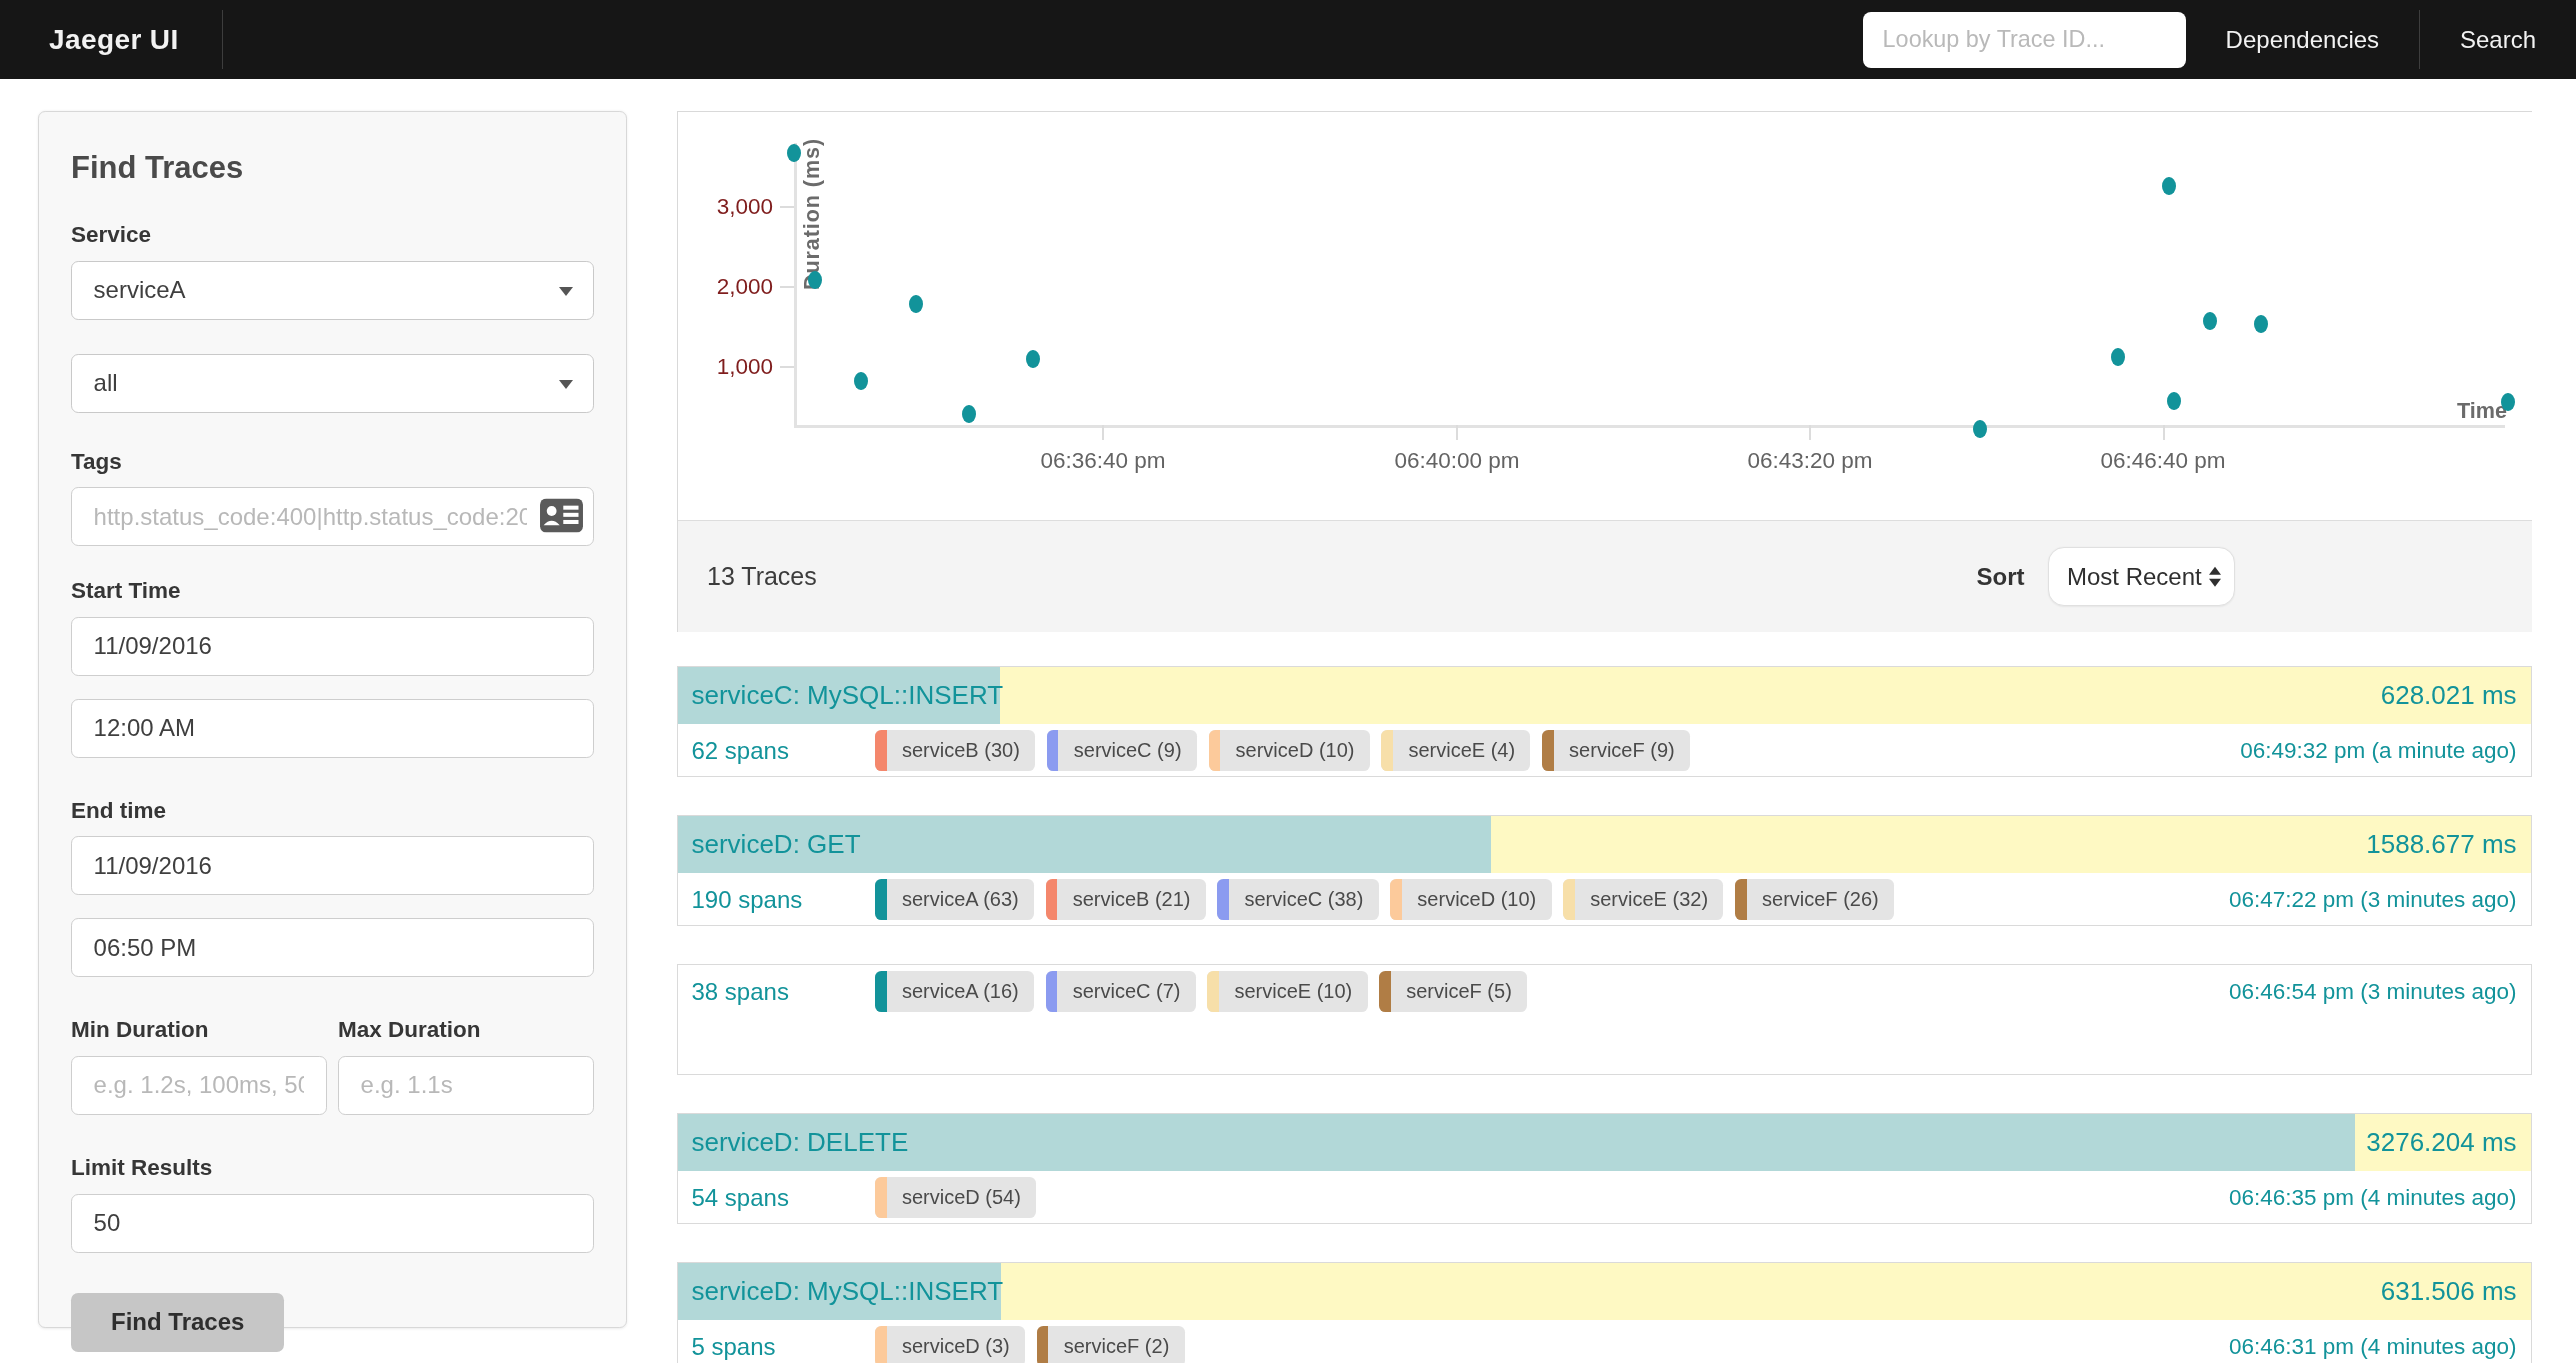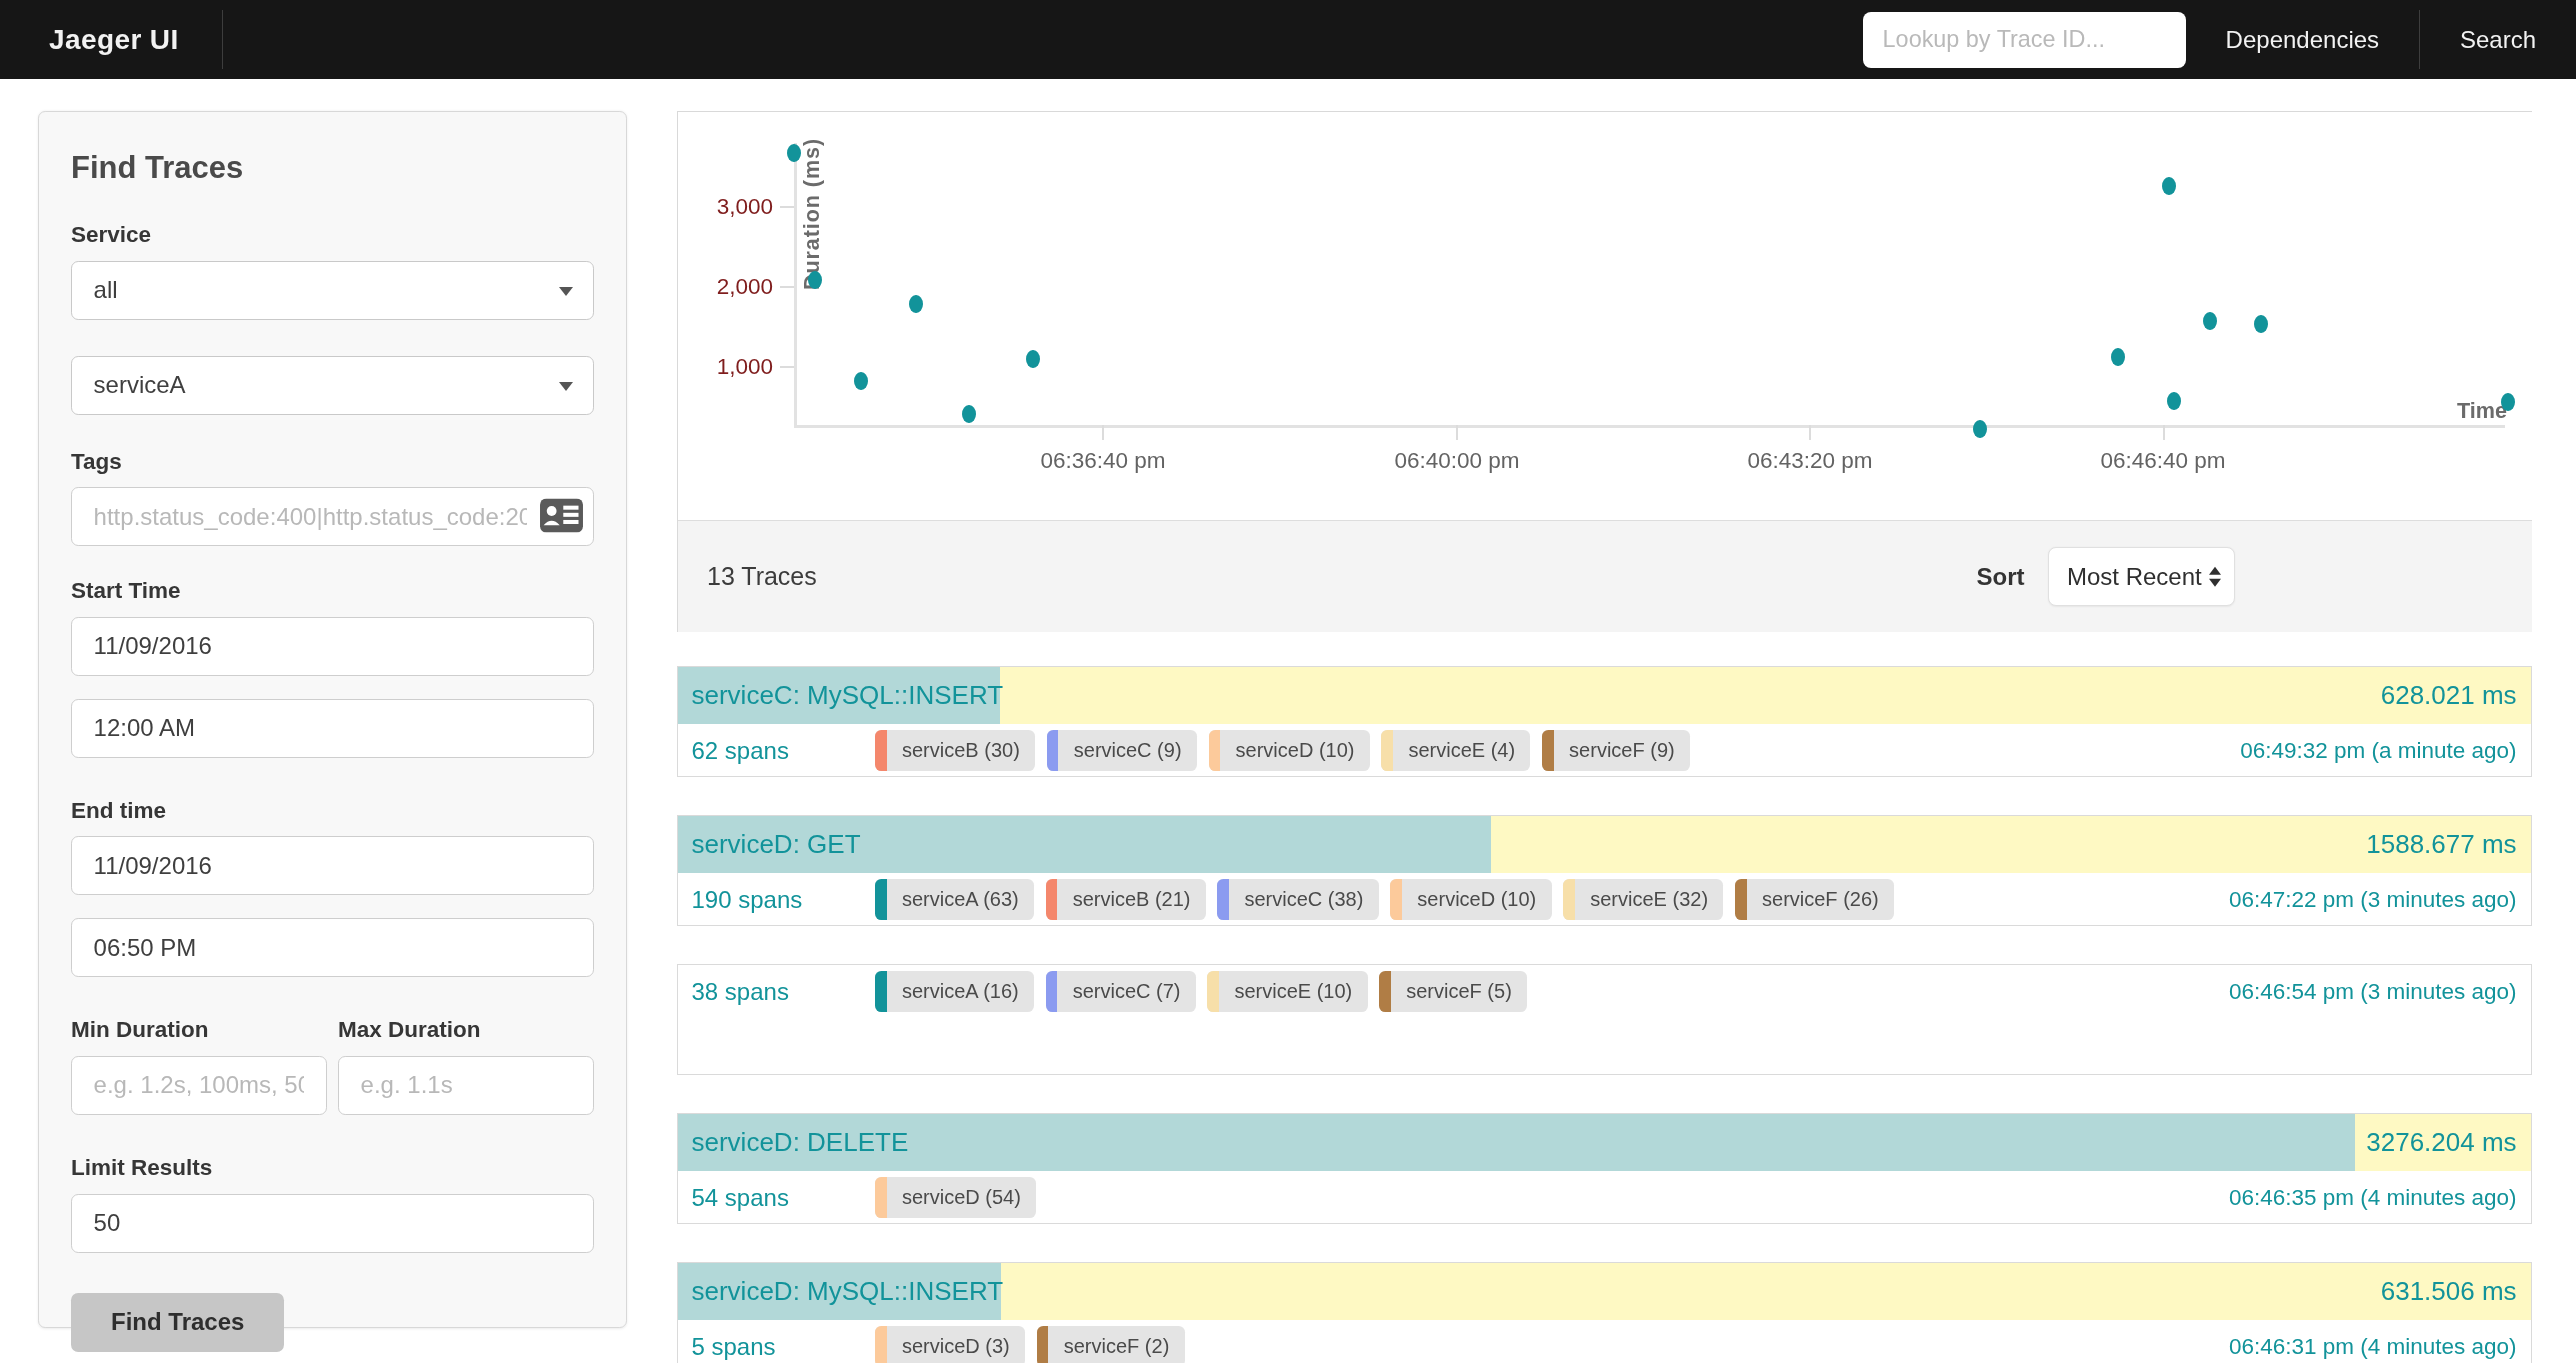--- a/index.html
+++ b/index.html
@@ -61,21 +61,21 @@
   .ylabel { position:absolute; left:134px; top:102px; transform:translate(-50%,-50%) rotate(-90deg);
             font-size:21.6px; font-weight:bold; color:#6b6b6b; white-space:nowrap; letter-spacing:0.9px; }
   .xlabel { position:absolute; right:25px; top:286px; font-size:21.6px; font-weight:bold; color:#6b6b6b; }
   .dot { position:absolute; width:13.5px; height:18px; border-radius:50%; background:#12939a; cursor:pointer; }
   .sort-bar { position:absolute; left:0; top:408px; width:1854px; height:112px; background:#f4f4f4;
               border-top:0.9px solid #ddd; display:flex; align-items:center; }
   .trace-count { font-size:25px; color:#3c3c3c; margin-left:29px; }
   .sort-group { margin-left:auto; margin-right:297px; display:flex; align-items:center; }
   .sort-label { font-size:24px; font-weight:bold; color:#333; margin-right:23.4px; }
   .sort-select { position:relative; width:187px; height:59px; background:#fff; border:0.9px solid #e0e0e0;
-                 border-radius:8px; display:flex; align-items:center; padding:0 18px;
+                 border-radius:16px; display:flex; align-items:center; padding:0 18px;
                  font-size:24px; color:#2f2f2f; cursor:pointer; box-shadow:0 0.9px 1.8px rgba(0,0,0,.06); }
   .updown { position:absolute; right:12.6px; top:50%; transform:translateY(-50%); }
   .updown div:first-child { width:0;height:0;border-left:6.3px solid transparent;border-right:6.3px solid transparent;
                             border-bottom:8px solid #2f2f2f; margin-bottom:4.5px; }
   .updown div:last-child { width:0;height:0;border-left:6.3px solid transparent;border-right:6.3px solid transparent;
                            border-top:8px solid #2f2f2f; }
 
   
   .cards { position:absolute; left:677px; top:666px; width:1855px; }
   .card { position:relative; width:1855px; height:111px; border:0.9px solid #dadada; background:#fff;
@@ -106,27 +106,27 @@
   <input class="lookup-input" placeholder="Lookup by Trace ID..." style="">
   <a class="nav-link">Dependencies</a>
   <div class="nav-divider"></div>
   <a class="nav-link">Search</a>
 </header>
 
 <aside class="sidebar">
   <div class="fh">Find Traces</div>
 
   <div class="flabel">Service</div>
+  <div class="fselect mb38">
+    <span>serviceA</span>
+    <span class="caret"></span>
+  </div>
+
   <div class="fselect mb40">
     <span>all</span>
-    <span class="caret"></span>
-  </div>
-
-  <div class="fselect mb38">
-    <span>serviceA</span>
     <span class="caret"></span>
   </div>
 
   <div class="flabel">Tags</div>
   <div class="tags-wrap mb36">
     <input class="finput" placeholder="http.status_code:400|http.status_code:200" style="">
     <span class="autofill-icon">
       <svg width="43" height="34" viewBox="0 0 48 38">
         <rect x="0" y="0" width="48" height="38" rx="7" fill="#5a5a5a"></rect>
         <circle cx="13" cy="14" r="5.5" fill="#fff"></circle>

